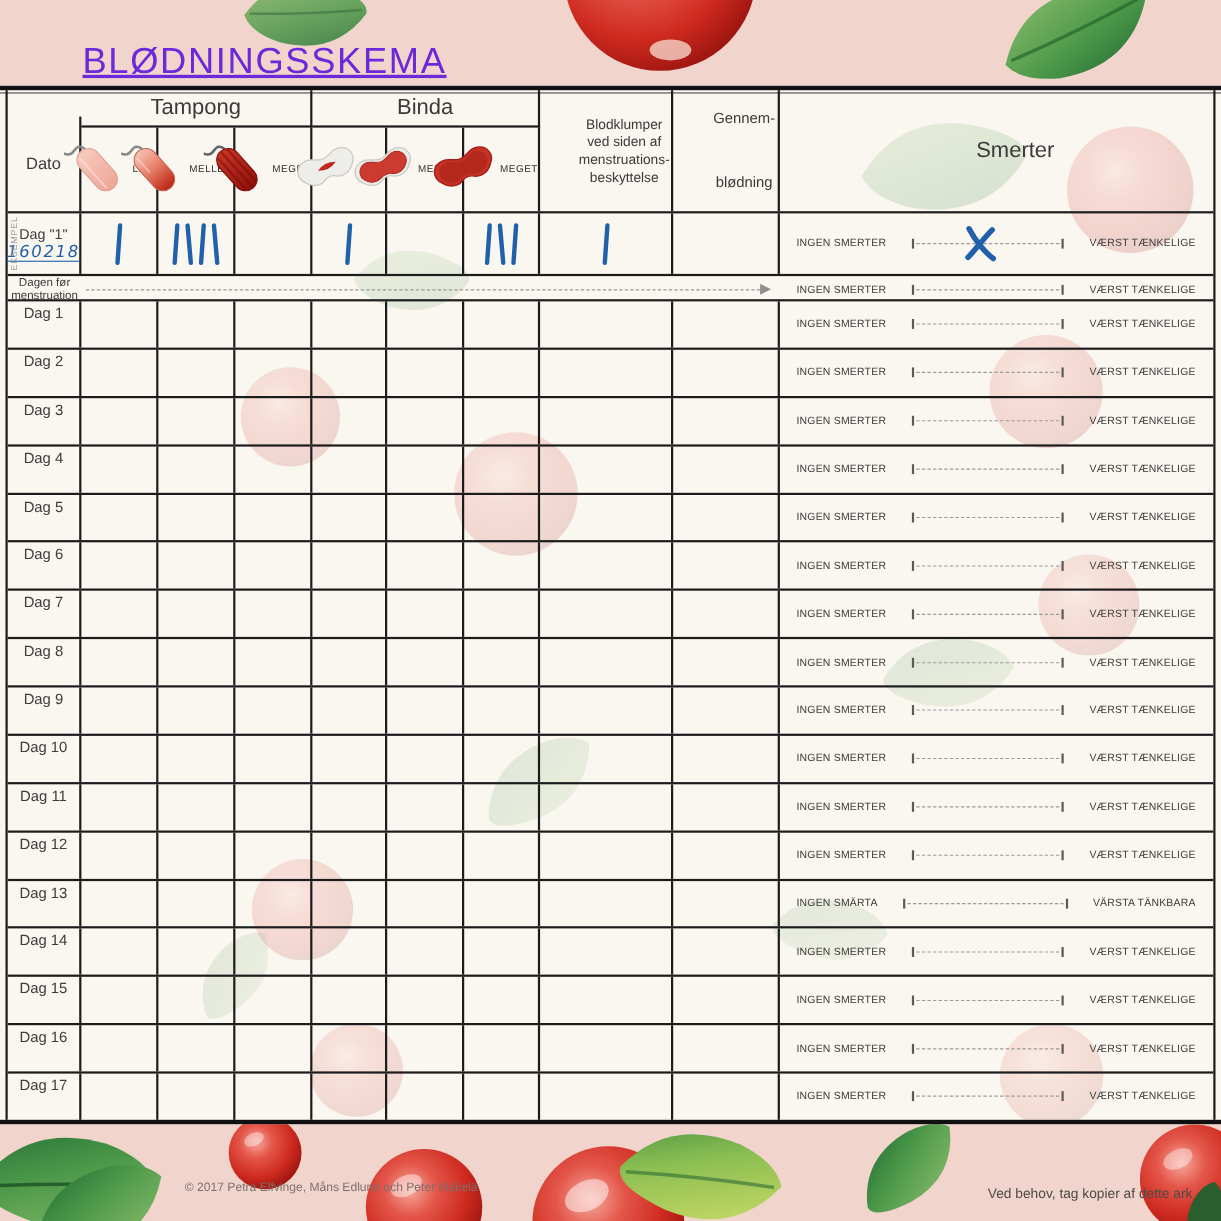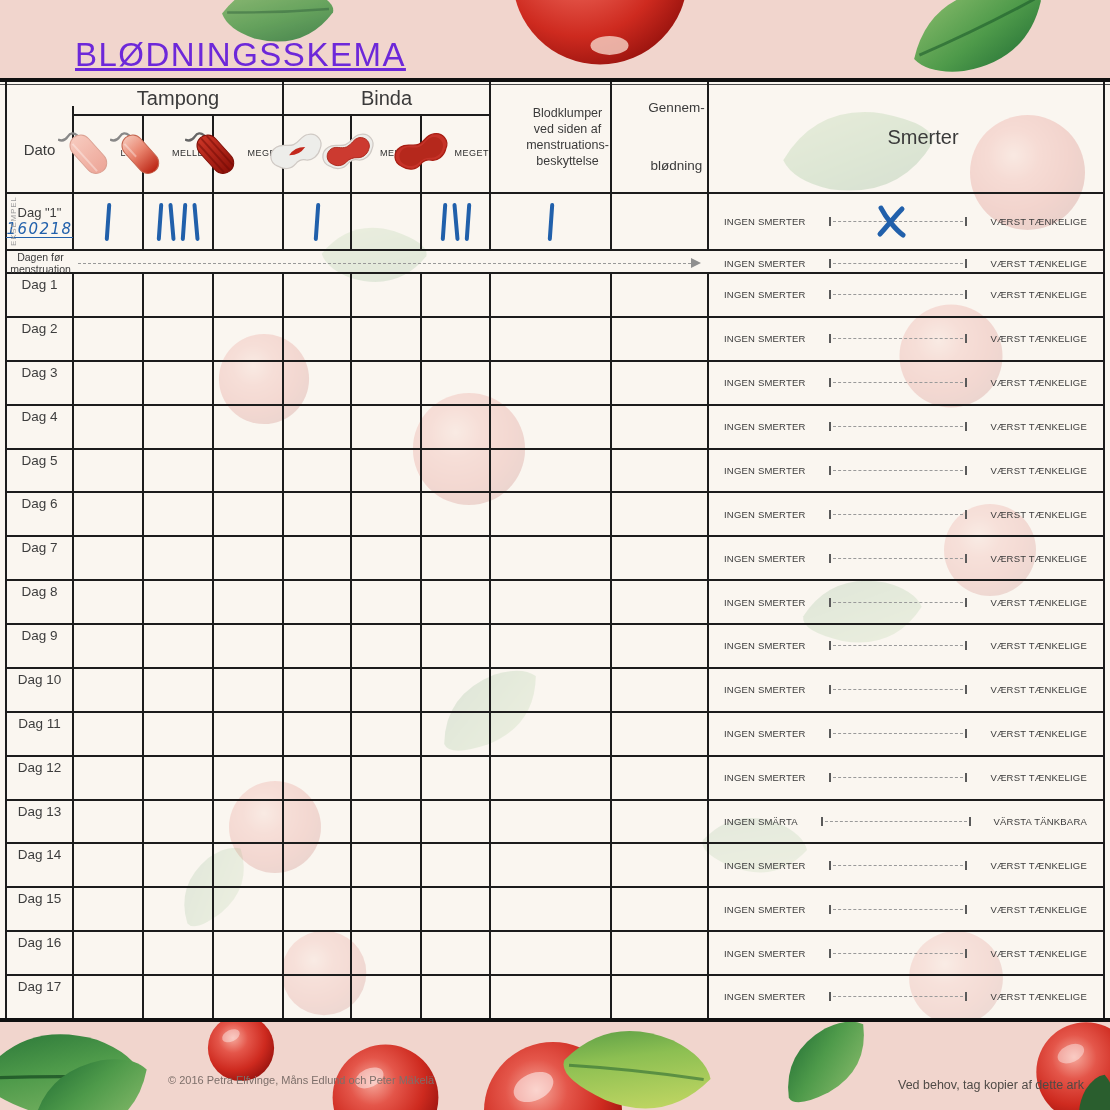--- a/index.html
+++ b/index.html
@@ -768,14 +768,14 @@
               <div class="dash"></div>
               <i class="tick"></i>
             </div>
       <span class="scale-label">VÆRST TÆNKELIGE</span>
     </div>
   </div>
 </div>
   </div>
 </div>
 
-<div class="footer-copy">© 2016 Petra Elfvinge, Måns Edlund och Peter Mäkelä</div>
+<div class="footer-copy">© 2017 Petra Elfvinge, Måns Edlund och Peter Mäkelä</div>
 <div class="footer-note">Ved behov, tag kopier af dette ark</div>
 
 </body></html>

